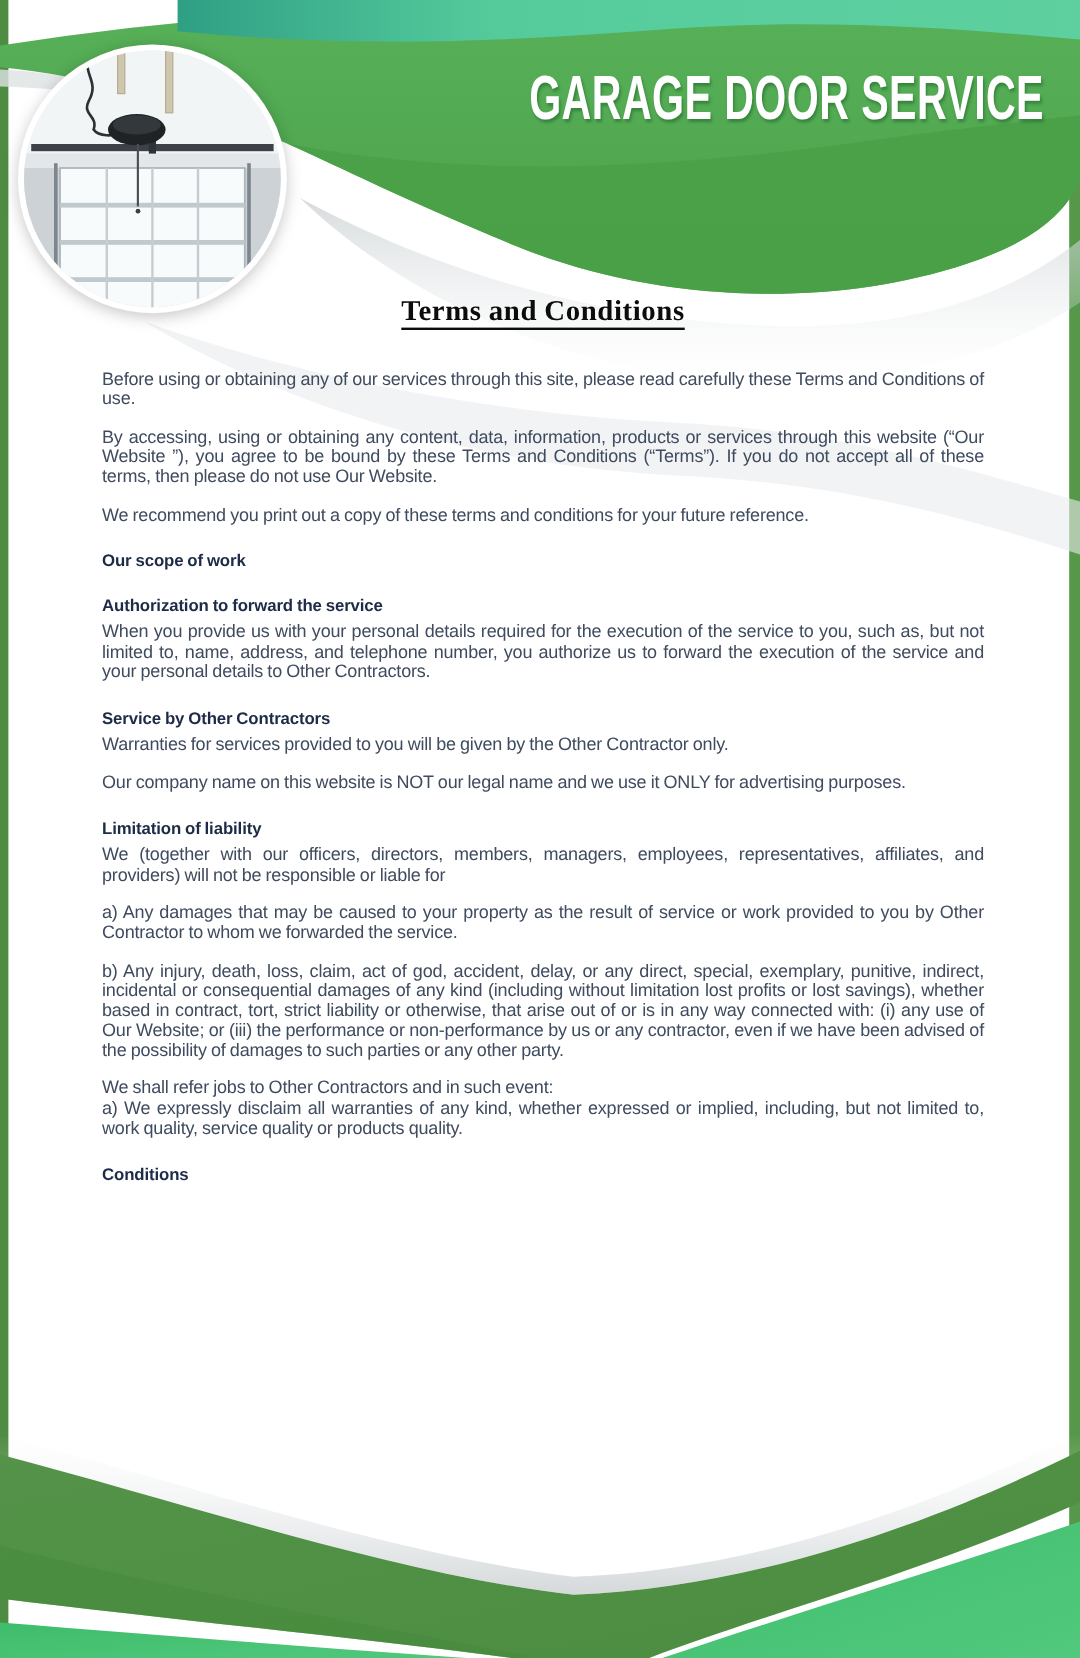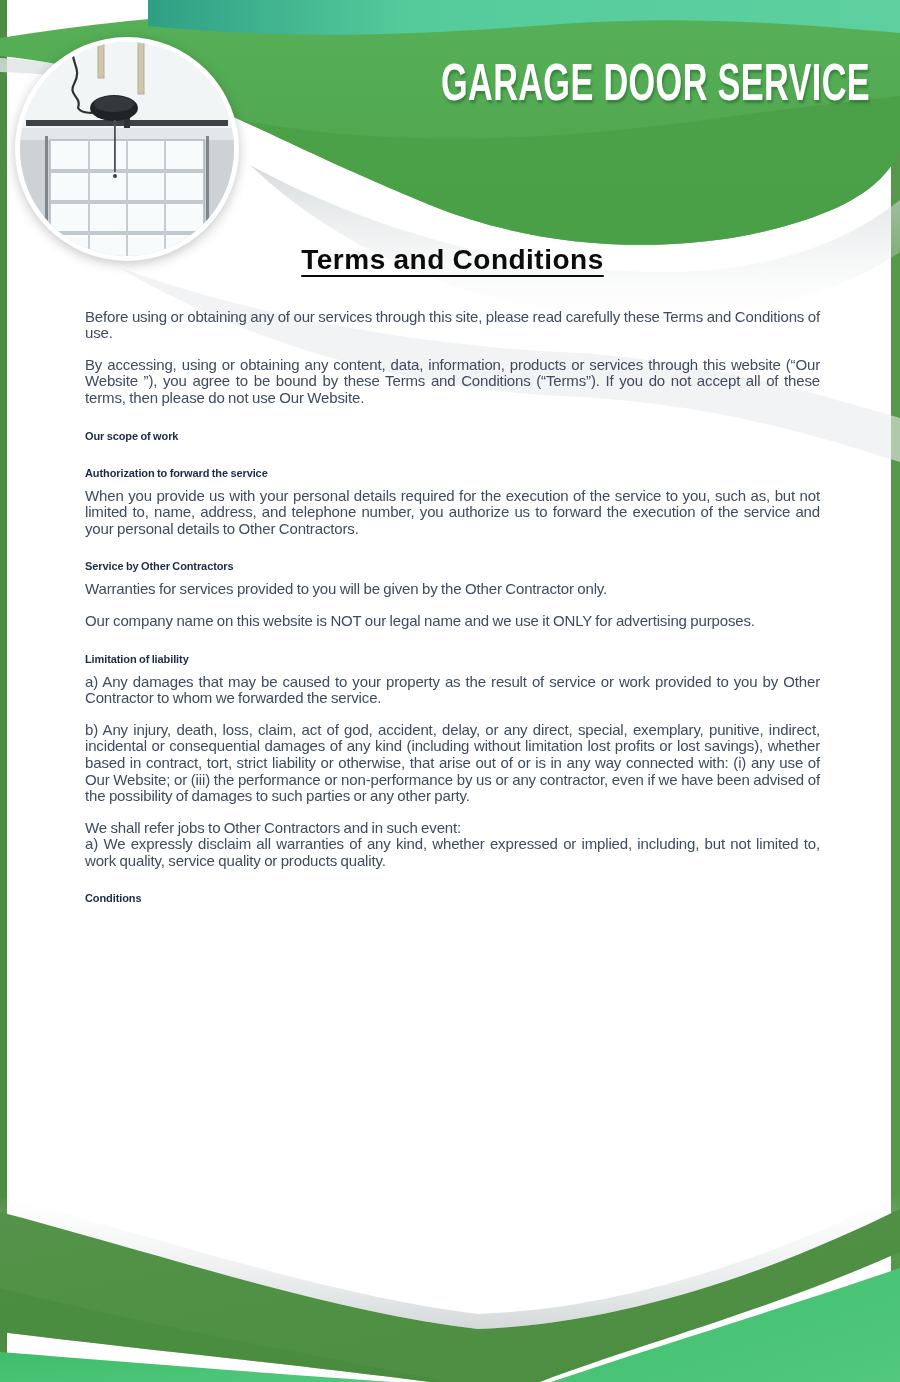--- a/index.html
+++ b/index.html
@@ -38,38 +38,38 @@
 
   .content{
     position:absolute;top:240px;left:85px;width:735px;z-index:3;
     color:#3f4b5e;
     font-size:15px;
     line-height:16.6px;
     letter-spacing:-0.15px;
     word-spacing:-0.5px;
   }
   .terms-title{
-    font-family:Liberation Sans, sans-serif;
+    font-family:Liberation Serif, serif;
     text-align:center;
     color:#0c0c0c;
-    font-size:28px;
+    font-size:24px;
     font-weight:bold;
     margin:12px 0 40px 0;
     letter-spacing:.5px;
   }
   .terms-title span{
     text-decoration:underline;
     text-decoration-thickness:2px;
     text-underline-offset:6px;
   }
   .para{margin:0 0 15px 0;text-align:justify;}
   .line{display:block;text-align:justify;}
   h3.sec{
     color:#1d2b47;
-    font-size:11px;
+    font-size:14px;
     line-height:16px;
     margin:21px 0 7px 0;
     font-weight:bold;
     letter-spacing:-0.1px;
   }
 </style>
 </head>
 <body>
 
 <div class="page">
@@ -151,37 +151,41 @@
     </g>
   </svg>
 
   <div class="brand-title">GARAGE DOOR SERVICE</div>
 
   <div class="content">
     <h1 class="terms-title"><span>Terms and Conditions</span></h1>
 
     <p class="para">Before using or obtaining any of our services through this site, please read carefully these Terms and Conditions of use.</p>
     <p class="para">By accessing, using or obtaining any content, data, information, products or services through this website (“Our Website ”), you agree to be bound by these Terms and Conditions (“Terms”). If you do not accept all of these terms, then please do not use Our Website.</p>
+    <p class="para">We recommend you print out a copy of these terms and conditions for your future reference.</p>
 
     <h3 class="sec">Our scope of work</h3>
 
     <h3 class="sec">Authorization to forward the service</h3>
     <p class="para">
       <span class="line">When you provide us with your personal details required for the execution of the service to you, such as, but not limited to, name, address, and telephone number, you authorize us to forward the execution of the service and your personal details to Other Contractors.</span>
     </p>
 
     <h3 class="sec">Service by Other Contractors</h3>
     <p class="para">
       <span class="line">Warranties for services provided to you will be given by the Other Contractor only.</span>
     </p>
     <p class="para">
       <span class="line">Our company name on this website is NOT our legal name and we use it ONLY for advertising purposes.</span>
     </p>
 
     <h3 class="sec">Limitation of liability</h3>
+    <p class="para">
+      <span class="line">We (together with our officers, directors, members, managers, employees, representatives, affiliates, and providers) will not be responsible or liable for</span>
+    </p>
     <p class="para">
       <span class="line">a) Any damages that may be caused to your property as the result of service or work provided to you by Other Contractor to whom we forwarded the service.</span>
     </p>
     <p class="para">
       <span class="line">b) Any injury, death, loss, claim, act of god, accident, delay, or any direct, special, exemplary, punitive, indirect, incidental or consequential damages of any kind (including without limitation lost profits or lost savings), whether based in contract, tort, strict liability or otherwise, that arise out of or is in any way connected with: (i) any use of Our Website; or (iii) the performance or non-performance by us or any contractor, even if we have been advised of the possibility of damages to such parties or any other party.</span>
     </p>
 
     <p class="para">
       <span class="line">We shall refer jobs to Other Contractors and in such event:</span>
       <span class="line">a) We expressly disclaim all warranties of any kind, whether expressed or implied, including, but not limited to, work quality, service quality or products quality.</span>

